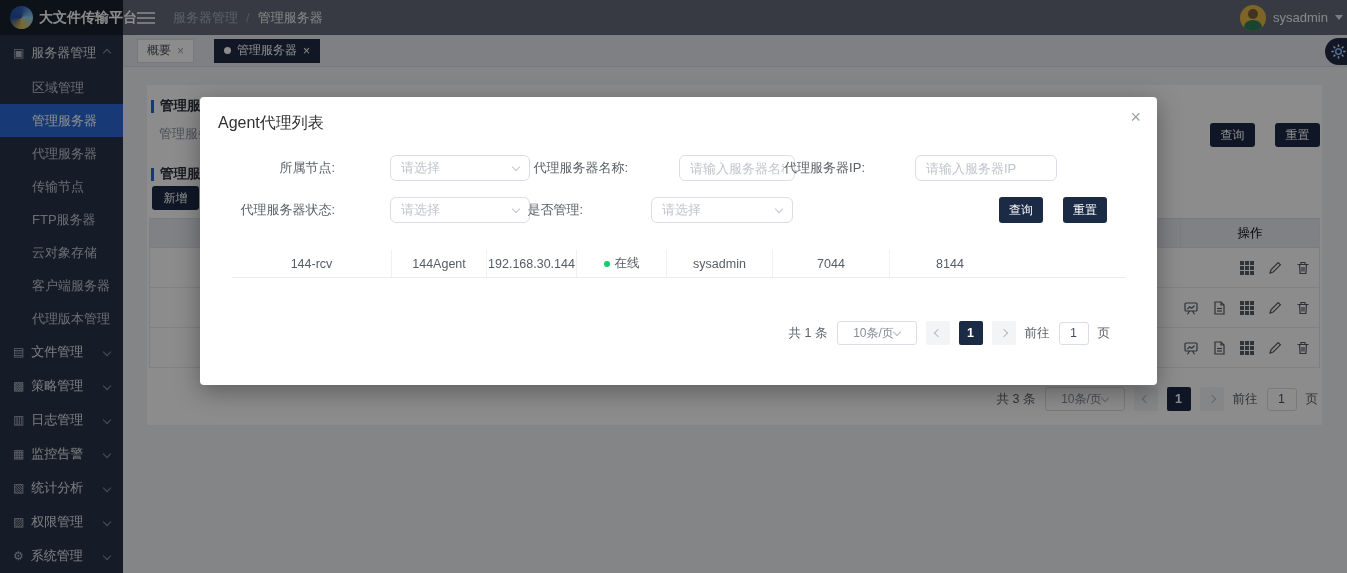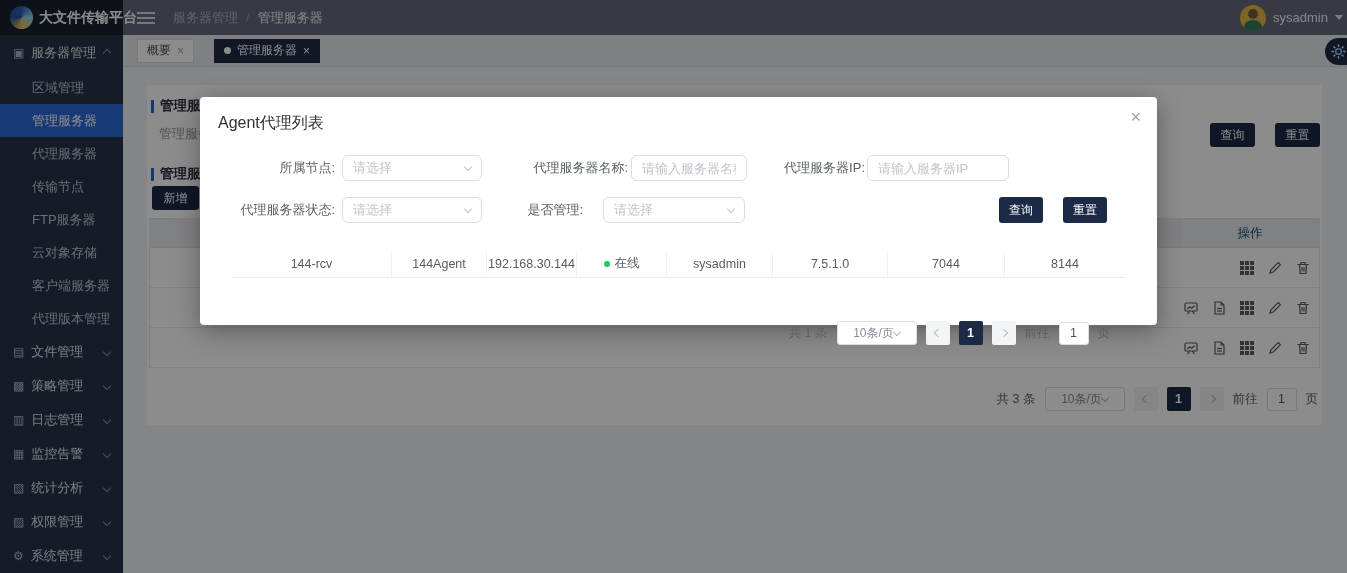--- a/index.html
+++ b/index.html
@@ -53,40 +53,40 @@
   .sec-title.t1 { top: 12px; }
   .sec-title.t2 { top: 80px; }
   .bluebar { width: 3px; height: 13px; background: #2b62d9; }
   .sec-desc { position: absolute; left: 12px; top: 40px; font-size: 13px; color: #8b919d; }
   .btn-dark { background: #1c2b45; color: #ffffff; font-size: 12px; border: none; border-radius: 3px; width: 45px; height: 24px; display: flex; align-items: center; justify-content: center; cursor: pointer; font-family: inherit; }
   .card-btns { position: absolute; top: 38px; right: 2px; display: flex; gap: 20px; }
   .add-btn { position: absolute; left: 5px; top: 101px; width: 47px; }
 
   .bg-table { position: absolute; left: 2px; top: 133px; width: 1171px; border-left: 1px solid #e4e7ee; border-right: 1px solid #e4e7ee; }
   .bg-thead { height: 30px; background: #e9ecf2; border-top: 1px solid #dfe3ea; border-bottom: 1px solid #dfe3ea; position: relative; }
-  .bg-op { position: absolute; right: 0; top: 0; bottom: 0; width: 139px; border-left: 1px solid #dfe3ea; display: flex; align-items: center; justify-content: center; font-size: 12.5px; color: #0c4a6e; }
+  .bg-op { position: absolute; right: 0; top: 0; bottom: 0; width: 139px; border-left: 1px solid #dfe3ea; display: flex; align-items: center; justify-content: center; font-size: 12.5px; color: #000000; }
   .bg-row { height: 40px; border-bottom: 1px solid #e8ebf1; position: relative; }
   .ops { position: absolute; right: 0; top: 0; bottom: 0; width: 160px; display: flex; align-items: center; justify-content: flex-end; gap: 12px; padding-right: 8px; color: #565b63; }
   .ops svg { cursor: pointer; }
 
   .pager { display: flex; align-items: center; gap: 9px; font-size: 12.5px; color: #5a6066; }
   .pg-size { width: 80px; height: 24px; border: 1px solid #d9dde4; border-radius: 3px; background: #ffffff; display: flex; align-items: center; justify-content: center; gap: 0; font-size: 12px; color: #878d98; cursor: pointer; }
   .pg-size .chv { color: #b4b9c2; margin-top: -2px; }
   .pg-btn { width: 24px; height: 24px; border-radius: 2px; background: #f3f4f6; display: flex; align-items: center; justify-content: center; color: #b6bac2; cursor: pointer; font-size: 12.5px; }
   .pg-btn.cur { background: #1c2b45; color: #ffffff; font-weight: bold; }
   .pg-input { width: 30px; height: 23px; border: 1px solid #d9dde4; border-radius: 3px; text-align: center; font-size: 12.5px; color: #4a5160; font-family: inherit; }
   .bg-pager { position: absolute; top: 302px; right: 4px; }
 
   
   .overlay { position: absolute; inset: 0; background: rgba(0,0,0,0.45); z-index: 10; }
-  .modal { position: absolute; left: 200px; top: 97px; width: 957px; height: 228px; background: #ffffff; border-radius: 4px; box-shadow: 0 6px 24px rgba(0,0,0,0.35); z-index: 20; }
+  .modal { position: absolute; left: 200px; top: 97px; width: 957px; height: 288px; background: #ffffff; border-radius: 4px; box-shadow: 0 6px 24px rgba(0,0,0,0.35); z-index: 20; }
   .m-title { position: absolute; left: 18px; top: 16px; font-size: 16px; color: #303133; }
   .m-close { position: absolute; right: 16px; top: 10px; font-size: 18px; color: #9aa0a9; cursor: pointer; }
   .f-label { position: absolute; text-align: right; font-size: 13px; color: #5a6066; line-height: 26px; }
-  .f-select, .f-input { position: absolute; height: 26px; border: 1px solid #d9dde4; border-radius: 6px; background: #ffffff; }
+  .f-select, .f-input { position: absolute; height: 26px; border: 1px solid #d9dde4; border-radius: 6px; background: #ffffff; margin-left: 48px; }
   .f-select { display: flex; align-items: center; justify-content: space-between; padding: 0 10px; font-size: 13px; color: #c0c4cc; cursor: pointer; }
   .f-select .chv { color: #c0c4cc; margin-top: -2px; }
   .f-input { padding: 0 10px; font-size: 13px; color: #5a6066; font-family: inherit; }
   .f-input::placeholder { color: #c0c4cc; }
   .m-btn { position: absolute; top: 100px; width: 44px; height: 26px; }
 
   .m-table { position: absolute; left: 32px; top: 153px; width: 893px; font-size: 12.5px; }
   .m-thead { display: flex; background: #eef1f6; border-top: 1px solid #e6e9f0; border-bottom: 1px solid #e6e9f0; height: 27px; }
   .m-thead .cell { font-weight: bold; color: #5f6570; font-size: 12px; border-right: 1px solid #e3e7ef; }
   .m-thead .cell:last-child { border-right: none; }
@@ -347,21 +347,20 @@
     <div class="m-table">
       <div class="m-row">
         <div class="cell c0">144-rcv</div>
         <div class="cell c1">144Agent</div>
         <div class="cell c2">192.168.30.144</div>
         <div class="cell c3">
           <span class="dot-green"></span>
           <span>在线</span>
         </div>
         <div class="cell c4">sysadmin</div>
-        <div class="cell c5">7.5.1.0</div>
         <div class="cell c6">7044</div>
         <div class="cell c7">8144</div>
       </div>
     </div>
 
     <div class="pager m-pager">
       <span>共 1 条</span>
       <div class="pg-size">
         <span>10条/页</span>
           <i class="chv down"></i>

